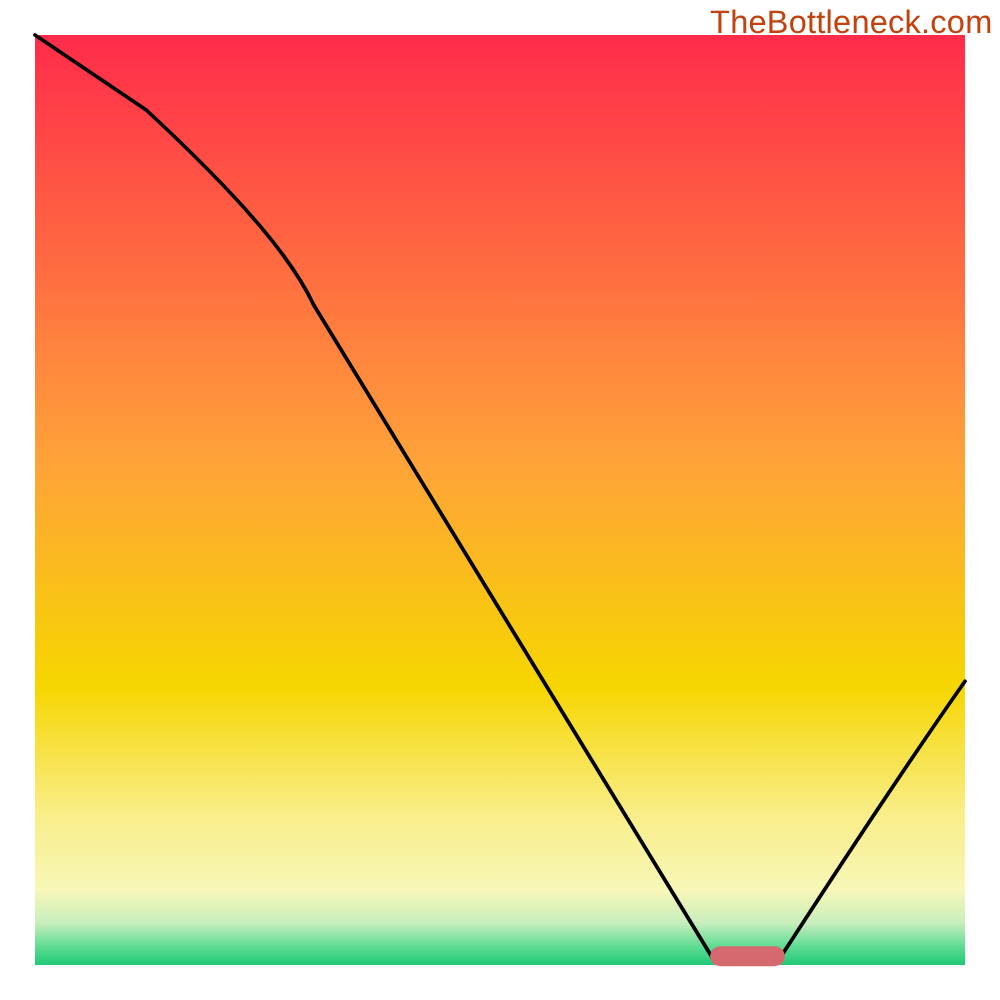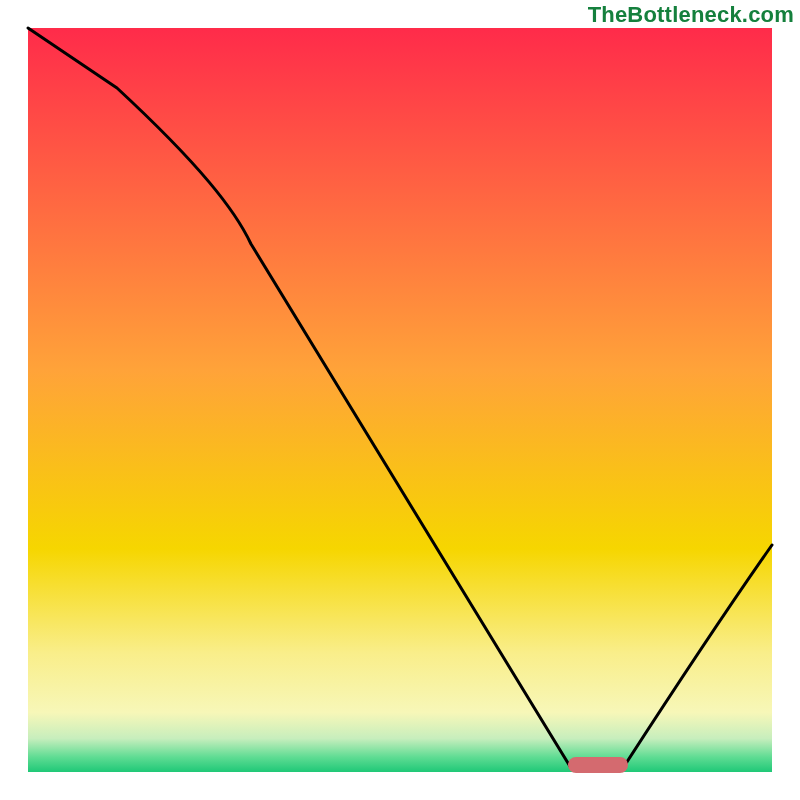--- a/index.html
+++ b/index.html
@@ -15,23 +15,23 @@
     width: 800px;
     height: 800px;
   }
   svg {
     display: block;
   }
   .watermark {
     position: absolute;
     top: 2px;
     right: 6px;
-    font-size: 22px;
-    font-weight: 700;
-    color: #15803d;
+    font-size: 26px;
+    font-weight: 400;
+    color: #c2410c;
     letter-spacing: 0.2px;
     user-select: none;
   }
 </style>
 </head>
 <body>
 
 <div class="stage">
   <div class="watermark">TheBottleneck.com</div>
 

